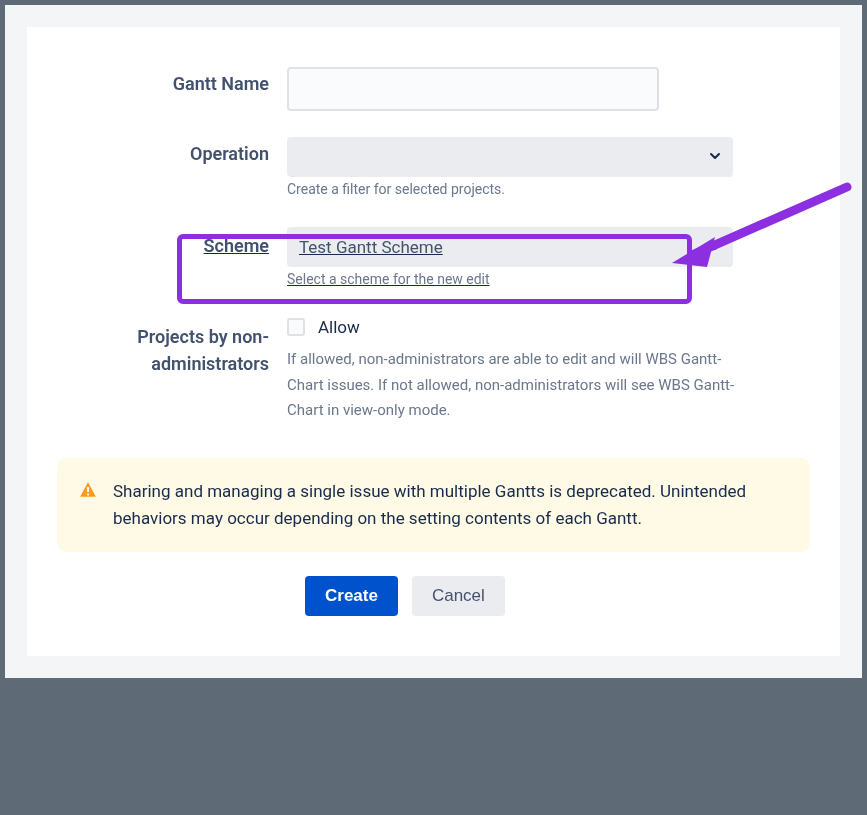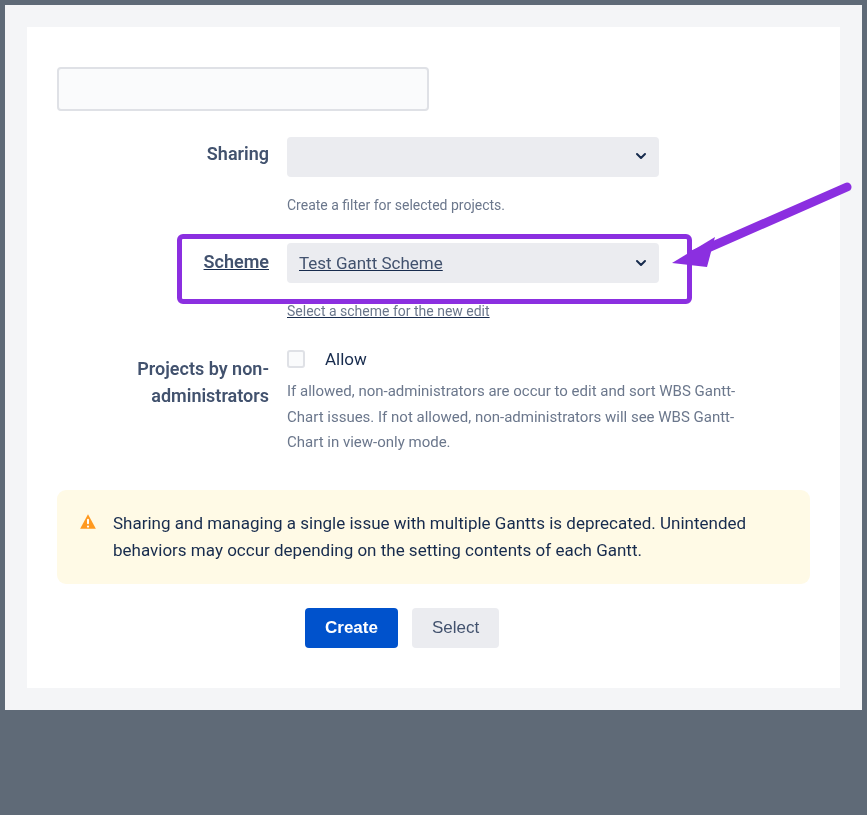--- a/index.html
+++ b/index.html
@@ -42,21 +42,21 @@
     .text-input {
       width: 372px;
       height: 44px;
       border: 2px solid #DFE1E6;
       border-radius: 4px;
       padding: 0 10px;
       font-size: 16px;
       background: #FAFBFC;
     }
     .select-input {
-      width: 372px;
+      width: 446px;
       height: 40px;
       background: #EBECF0;
       border: none;
       border-radius: 4px;
       font-size: 15px;
       padding: 0 36px 0 12px;
       position: relative;
       display: flex;
       align-items: center;
     }
@@ -88,21 +88,21 @@
       left: 640px;
       top: 150px;
       width: 200px;
       height: 100px;
       z-index: 6;
       pointer-events: none;
     }
     .checkbox-row {
       display: flex;
       align-items: center;
-      gap: 20px;
+      gap: 13px;
     }
     .checkbox {
       width: 18px;
       height: 18px;
       border: 2px solid #DFE1E6;
       border-radius: 3px;
       background: #FAFBFC;
       cursor: pointer;
     }
     .checkbox-label {
@@ -141,38 +141,39 @@
       color: #fff;
       font-weight: 600;
     }
     .btn-secondary {
       background: #EBECF0;
       color: #42526E;
     }
     .scheme-row { margin-top: 30px; margin-bottom: 30px; text-decoration: underline; }
     .scheme-row .form-label { padding-top: 8px; }
     .scheme-select { font-size: 17px; color: #42526E; }
-    .field-block .help-text { margin-top: 20px; }
+    .field-block .help-text { margin-top: 4px; }
     .nonadmin-desc { color: #6B778C; font-size: 15px; line-height: 1.7; margin-top: 10px; max-width: 550px;}
     .warn-icon { flex-shrink:0; margin-top: 3px;}
   </style>
 </head>
 <body>
 
 <div class="outer">
   <div class="panel">
 
     <div class="form-row">
+      <div class="form-label">Gantt Name</div>
       <div class="form-field">
         <input class="text-input" type="text" value="" style="">
       </div>
     </div>
 
     <div class="form-row">
-      <div class="form-label">Sharing</div>
+      <div class="form-label">Operation</div>
       <div class="form-field field-block">
         <div class="select-input empty">
           <span></span>
           <span class="chev">
             <svg width="12" height="12" viewBox="0 0 12 12">
                 <path d="M2 4 L6 8 L10 4" stroke="#172B4D" stroke-width="2" fill="none" stroke-linecap="round" stroke-linejoin="round"></path>
               </svg>
           </span>
         </div>
         <div class="help-text">Create a filter for selected projects.</div>
@@ -194,38 +195,38 @@
       </div>
     </div>
 
     <div class="form-row">
       <div class="form-label" style="line-height:1.5;">Projects by non-administrators</div>
       <div class="form-field">
         <div class="checkbox-row">
           <div class="checkbox"></div>
           <span class="checkbox-label">Allow</span>
         </div>
-        <div class="nonadmin-desc">If allowed, non-administrators are occur to edit and sort WBS Gantt-Chart issues. If not allowed, non-administrators will see WBS Gantt-Chart in view-only mode.</div>
+        <div class="nonadmin-desc">If allowed, non-administrators are able to edit and will WBS Gantt-Chart issues. If not allowed, non-administrators will see WBS Gantt-Chart in view-only mode.</div>
       </div>
     </div>
 
     <div class="warning-box">
       <span class="warn-icon">
         <svg width="18" height="18" viewBox="0 0 16 16">
           <path d="M8 1 L15 14 L1 14 Z" fill="#FF991F"></path>
           <rect x="7.1" y="5" width="1.8" height="5" fill="#fff" rx="0.9"></rect>
           <circle cx="8" cy="12" r="1" fill="#fff"></circle>
         </svg>
       </span>
       <div class="warning-text">Sharing and managing a single issue with multiple Gantts is deprecated. Unintended behaviors may occur depending on the setting contents of each Gantt.</div>
     </div>
 
     <div class="button-row">
       <button class="btn btn-primary">Create</button>
-      <button class="btn btn-secondary">Select</button>
+      <button class="btn btn-secondary">Cancel</button>
     </div>
 
     <div class="highlight-box"></div>
     <svg class="arrow-svg" viewBox="0 0 200 100">
       <line x1="180" y1="10" x2="25" y2="78" stroke="#8b2fe0" stroke-width="9" stroke-linecap="round"></line>
       <polygon points="5,86 48,60 40,90" fill="#8b2fe0"></polygon>
     </svg>
 
   </div>
 </div>

